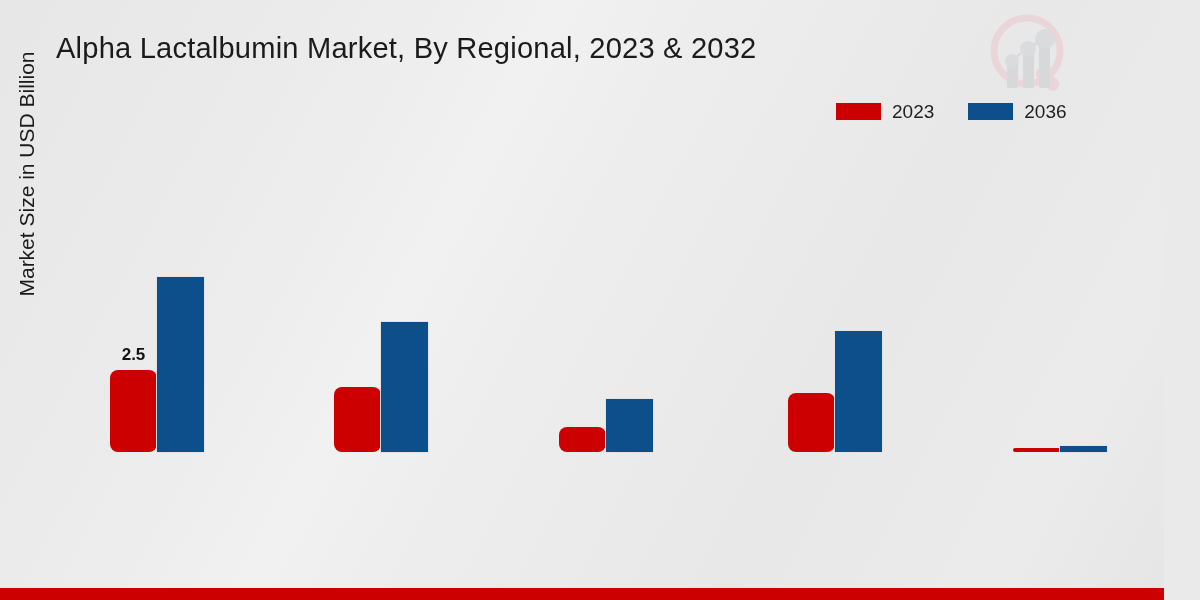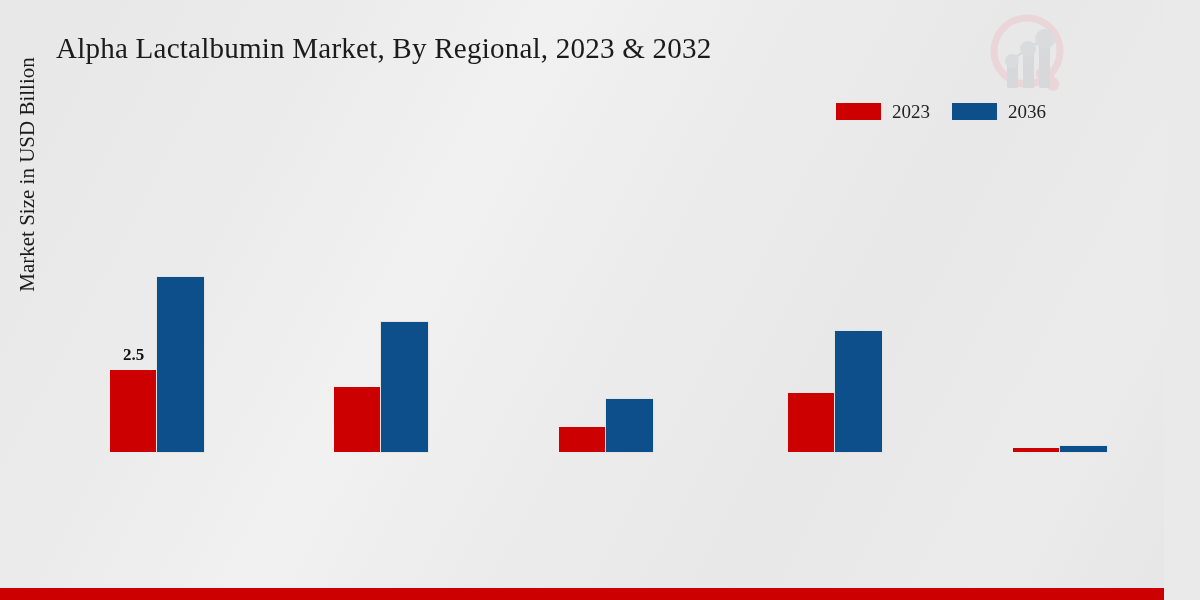--- a/index.html
+++ b/index.html
@@ -22,21 +22,20 @@
     background:
       linear-gradient(118deg,
         #e7e7e7 0%,
         #ebebeb 22%,
         #f1f1f1 38%,
         #ececec 52%,
         #e8e8e8 70%,
         #ebebeb 88%,
         #e6e6e6 100%);
     overflow: hidden;
-    font-family: Liberation Serif, serif;
   }
 
   
   #watermark {
     position: absolute;
     left: 984px;
     top: 8px;
     width: 96px;
     height: 96px;
     opacity: 1;
@@ -57,21 +56,21 @@
     transform-origin: left center;
   }
 
   
   #legend {
     position: absolute;
     left: 836px;
     top: 102px;
     display: flex;
     align-items: flex-end;
-    gap: 22px;
+    gap: 34px;
   }
   .legend-item {
     display: flex;
     align-items: center;
     gap: 11px;
   }
   .legend-swatch {
     width: 45px;
     height: 17px;
     display: block;
@@ -123,20 +122,21 @@
     justify-content: center;
   }
 
   .bar {
     width: 47px;
     display: block;
     position: relative;
   }
   .bar.series-2023 {
     background: #cc0000;
+    border-radius: 8px;
   }
   .bar.series-2032 {
     background: #0d4f8b;
     outline: 1px solid #e3e3e3;
   }
 
   .bar-value {
     position: absolute;
     left: 50%;
     transform: translateX(-50%);

